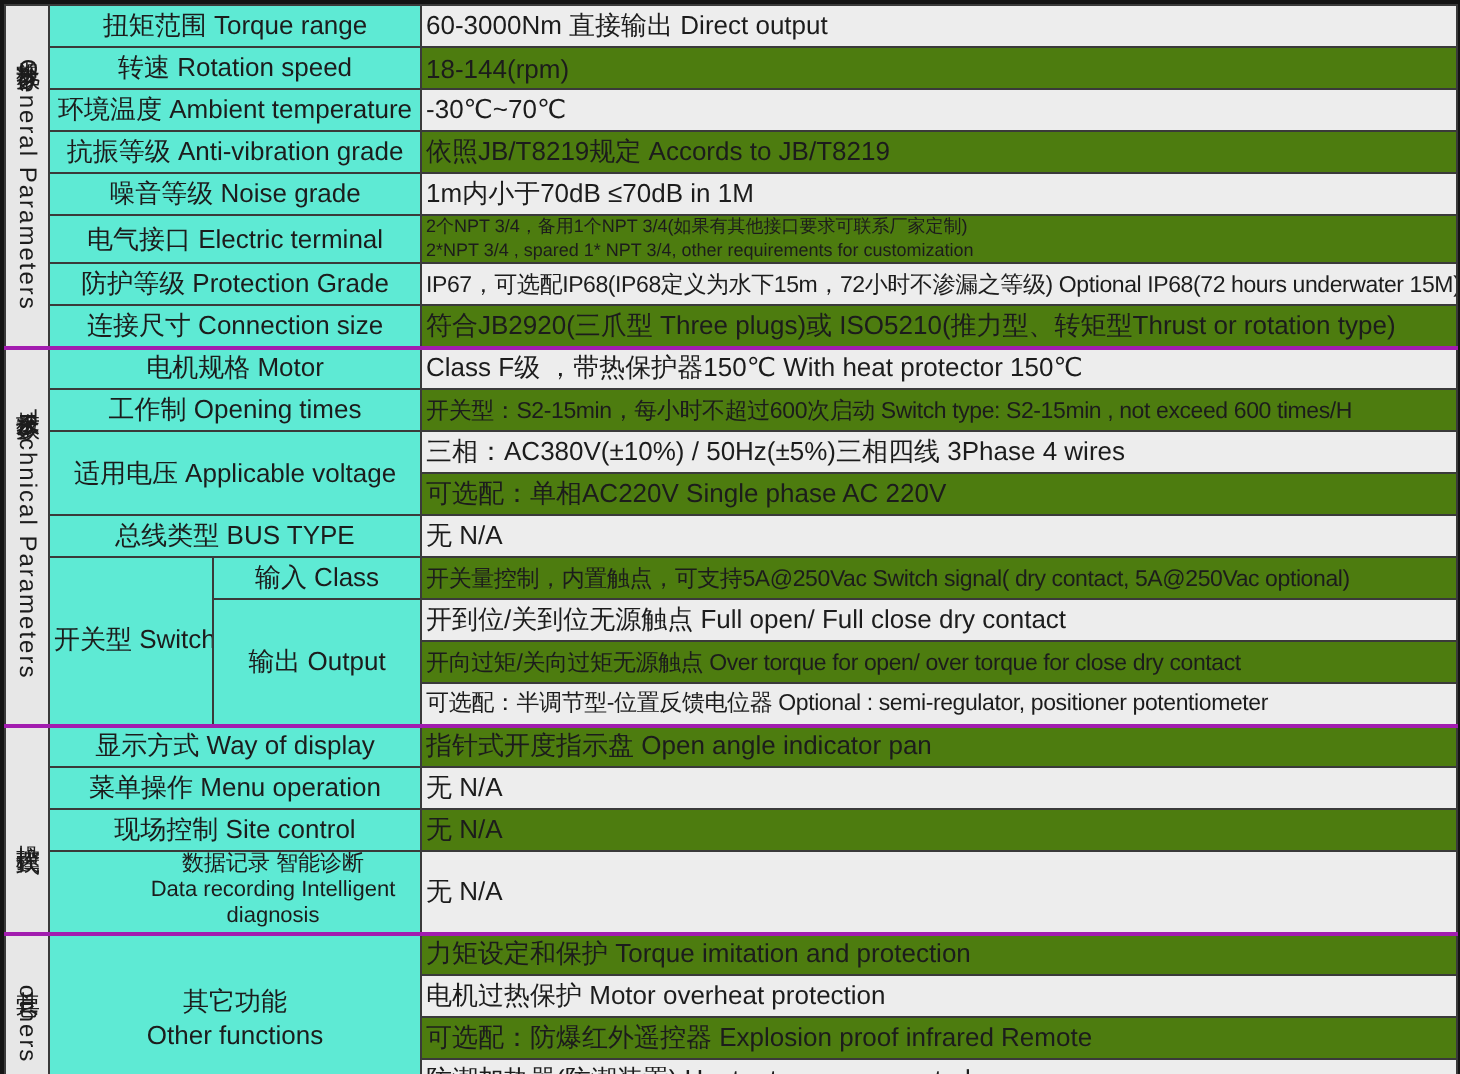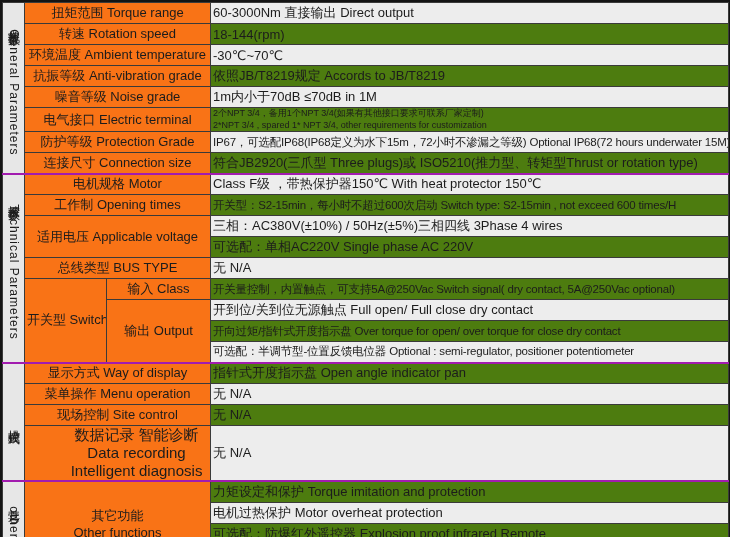--- a/index.html
+++ b/index.html
@@ -5,22 +5,22 @@
   html,body{margin:0;padding:0;background:#fff;}
   body{width:730px;height:537px;overflow:hidden;
        font-family:"Liberation Sans","DejaVu Sans",sans-serif;color:#1c1c1c;}
   .sheet{position:absolute;top:0;left:0;width:730px;height:537px;box-sizing:border-box;
          background:#fdfdfd;border:2px solid #141414;}
   table.spec{border-collapse:collapse;table-layout:fixed;width:726px;height:533px;}
   table.spec td{border:1px solid #3a3a3a;box-sizing:border-box;overflow:hidden;
                 white-space:nowrap;padding:0 2px;}
   td.stub{background:#e7e7e7;text-align:center;vertical-align:middle;padding:2px 0;
           writing-mode:vertical-rl;text-orientation:mixed;font-size:12px;letter-spacing:1px;}
-  td.lbl{background:#f97316;text-align:center;vertical-align:middle;font-size:13px;}
-  td.lbl.small{font-size:15px;line-height:1.2;white-space:normal;padding-left:40px;}
+  td.lbl{background:#5eead4;text-align:center;vertical-align:middle;font-size:13px;}
+  td.lbl.small{font-size:11px;line-height:1.2;white-space:normal;padding-left:40px;}
   td.lbl .line{display:block;}
   td.val{text-align:left;vertical-align:middle;font-size:13px;padding-left:6px;}
   td.val.tight{font-size:11.5px;letter-spacing:-0.2px;}
   td.val.small{font-size:9px;line-height:1.25;}
   td.val .line{display:block;}
   tr{height:21px;}
   tr.tall{height:24px;}
   tr.odd td.val{background:#ededed;margin-left:27px;}
   tr.even td.val{background:#4d7c0f;}
   tr.sec td{border-top:2px solid #a21caf;}
@@ -99,21 +99,21 @@
   <tr class="even">
     <td class="lbl multi" rowspan="4">开关型 Switch type</td>
     <td class="lbl">输入 Class</td>
     <td class="val tight">开关量控制，内置触点，可支持5A@250Vac Switch signal( dry contact, 5A@250Vac optional)</td>
   </tr>
   <tr class="odd">
     <td class="lbl" rowspan="3">输出 Output</td>
     <td class="val">开到位/关到位无源触点 Full open/ Full close dry contact</td>
   </tr>
   <tr class="even">
-    <td class="val tight">开向过矩/指针式开度指示盘 Over torque for open/ over torque for close dry contact</td>
+    <td class="val tight">开向过矩/关向过矩无源触点 Over torque for open/ over torque for close dry contact</td>
   </tr>
   <tr class="odd">
     <td class="val tight">可选配：半调节型-位置反馈电位器 Optional : semi-regulator, positioner potentiometer</td>
   </tr>
 
   <tr class="even sec">
     <td class="stub" rowspan="4">操控模式</td>
     <td class="lbl" colspan="2">显示方式 Way of display</td>
     <td class="val">指针式开度指示盘 Open angle indicator pan</td>
   </tr>

